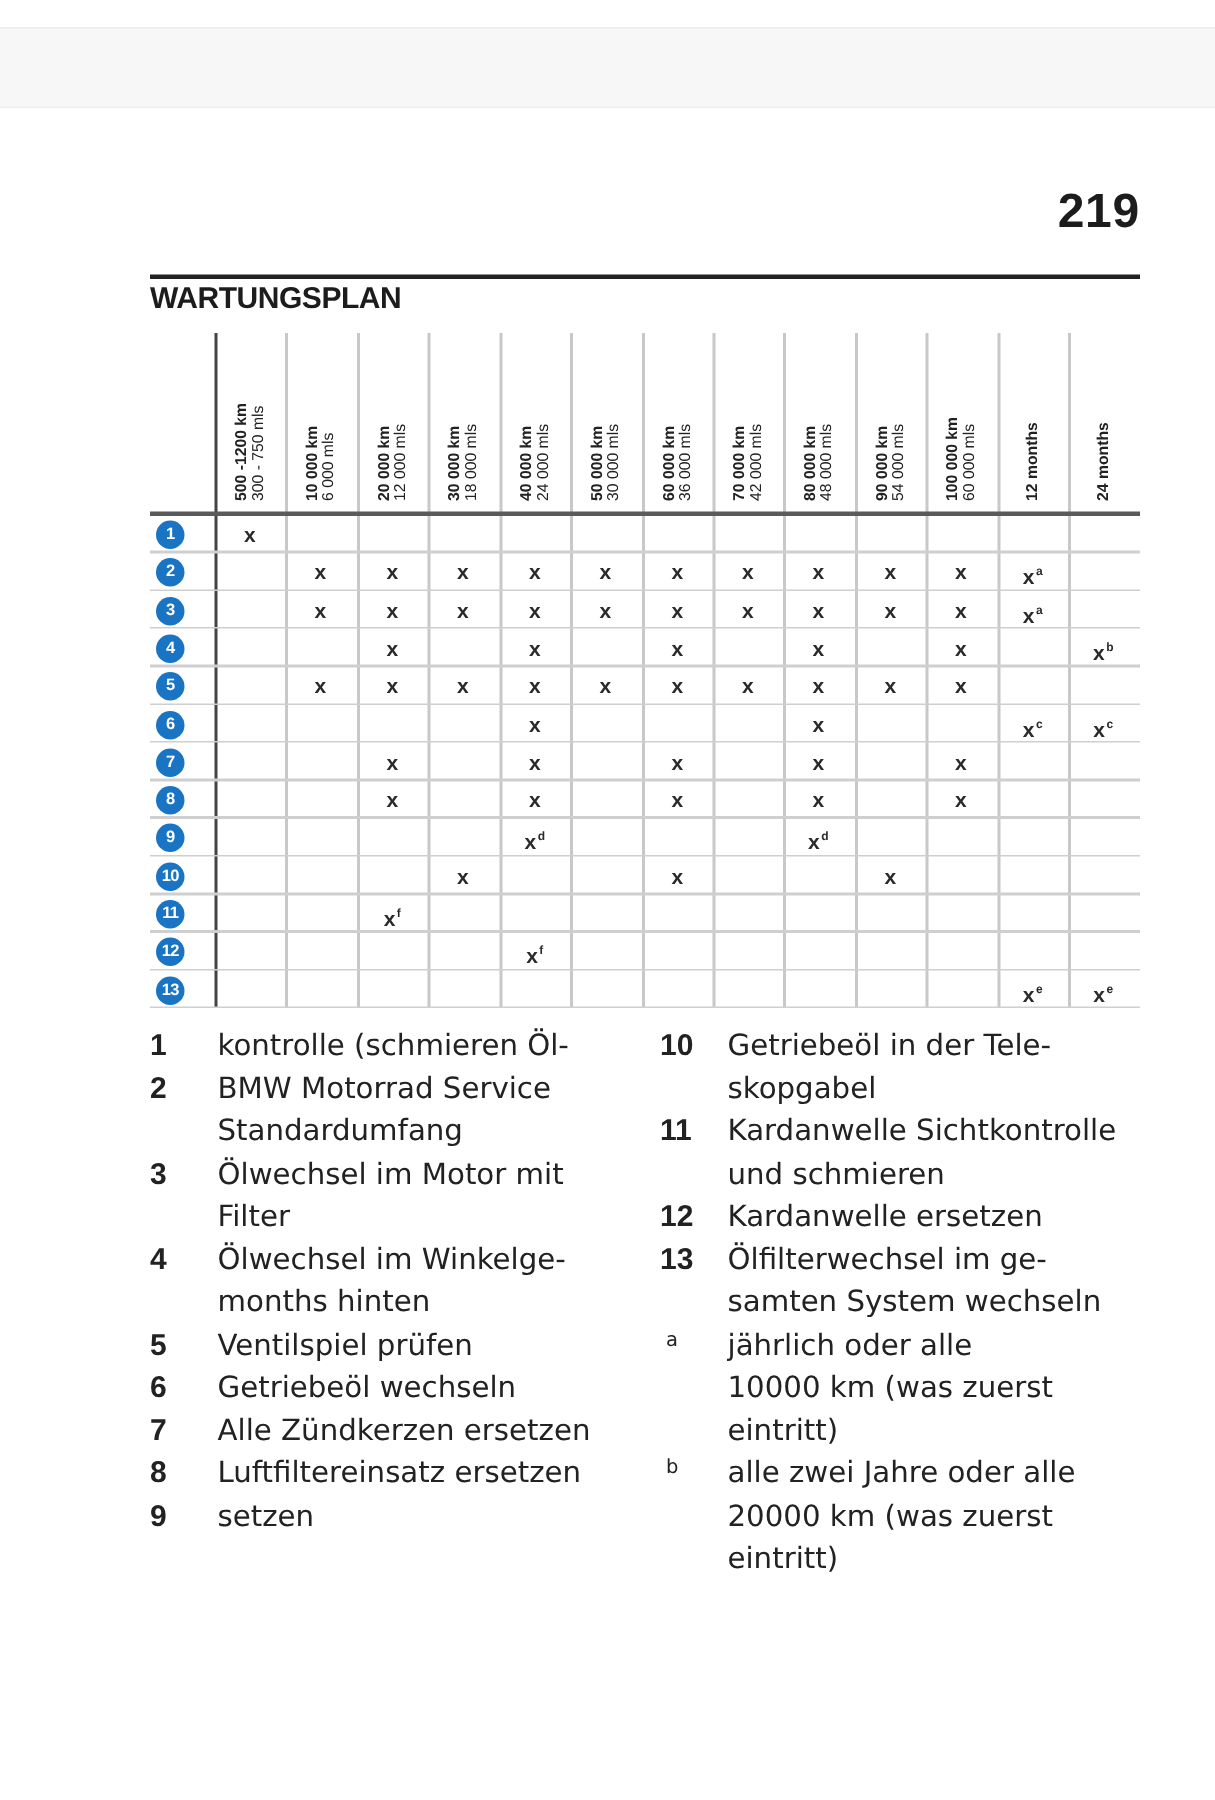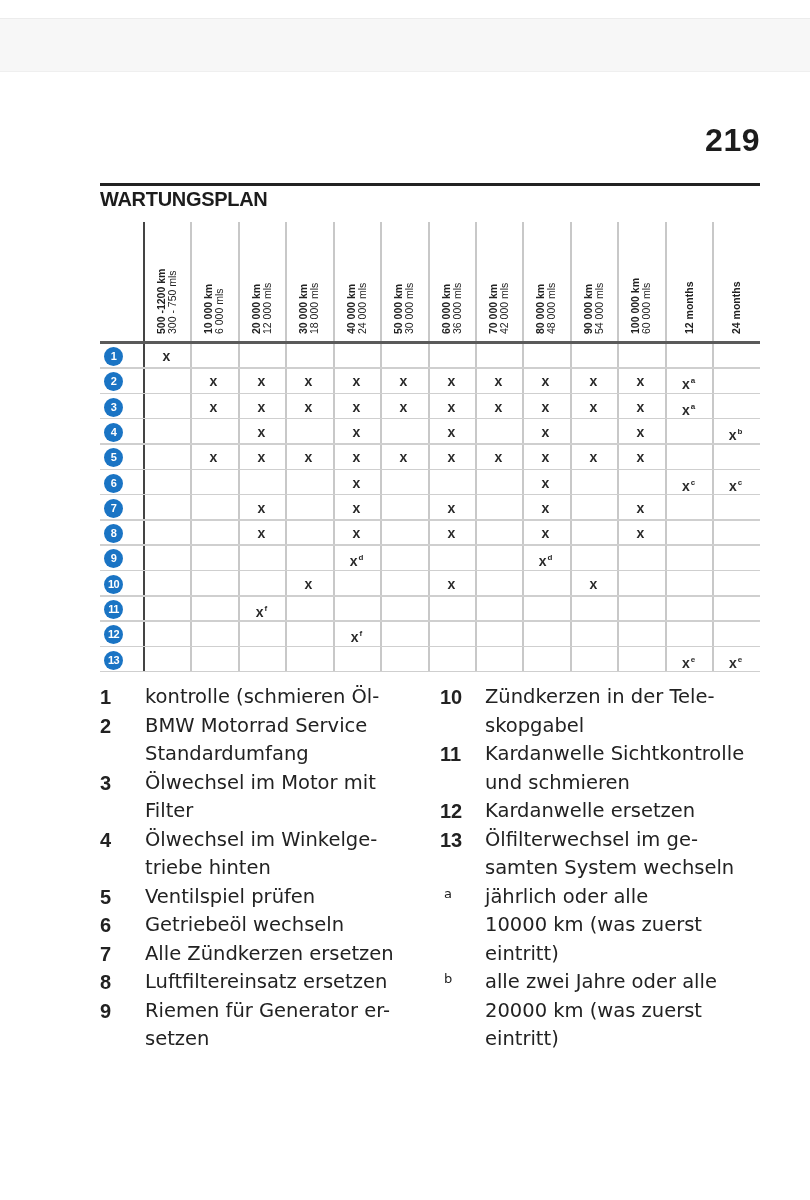--- a/index.html
+++ b/index.html
@@ -381,48 +381,47 @@
       <div>Standardumfang</div>
     </div>
     <div class="leg-item">
       <span class="leg-num">3</span>
       <div>Ölwechsel im Motor mit</div>
       <div>Filter</div>
     </div>
     <div class="leg-item">
       <span class="leg-num">4</span>
       <div>Ölwechsel im Winkelge-</div>
-      <div>triebe hinten</div>
+      <div>months hinten</div>
     </div>
     <div class="leg-item">
       <span class="leg-num">5</span>
       <div>Ventilspiel prüfen</div>
     </div>
     <div class="leg-item">
       <span class="leg-num">6</span>
       <div>Getriebeöl wechseln</div>
     </div>
     <div class="leg-item">
       <span class="leg-num">7</span>
       <div>Alle Zündkerzen ersetzen</div>
     </div>
     <div class="leg-item">
       <span class="leg-num">8</span>
       <div>Luftfiltereinsatz ersetzen</div>
     </div>
     <div class="leg-item">
       <span class="leg-num">9</span>
-      <div>Riemen für Generator er-</div>
       <div>setzen</div>
     </div>
   </div>
 <div class="legend right" id="legend-right">
     <div class="leg-item">
       <span class="leg-num">10</span>
-      <div>Zündkerzen in der Tele-</div>
+      <div>Getriebeöl in der Tele-</div>
       <div>skopgabel</div>
     </div>
     <div class="leg-item">
       <span class="leg-num">11</span>
       <div>Kardanwelle Sichtkontrolle</div>
       <div>und schmieren</div>
     </div>
     <div class="leg-item">
       <span class="leg-num">12</span>
       <div>Kardanwelle ersetzen</div>

